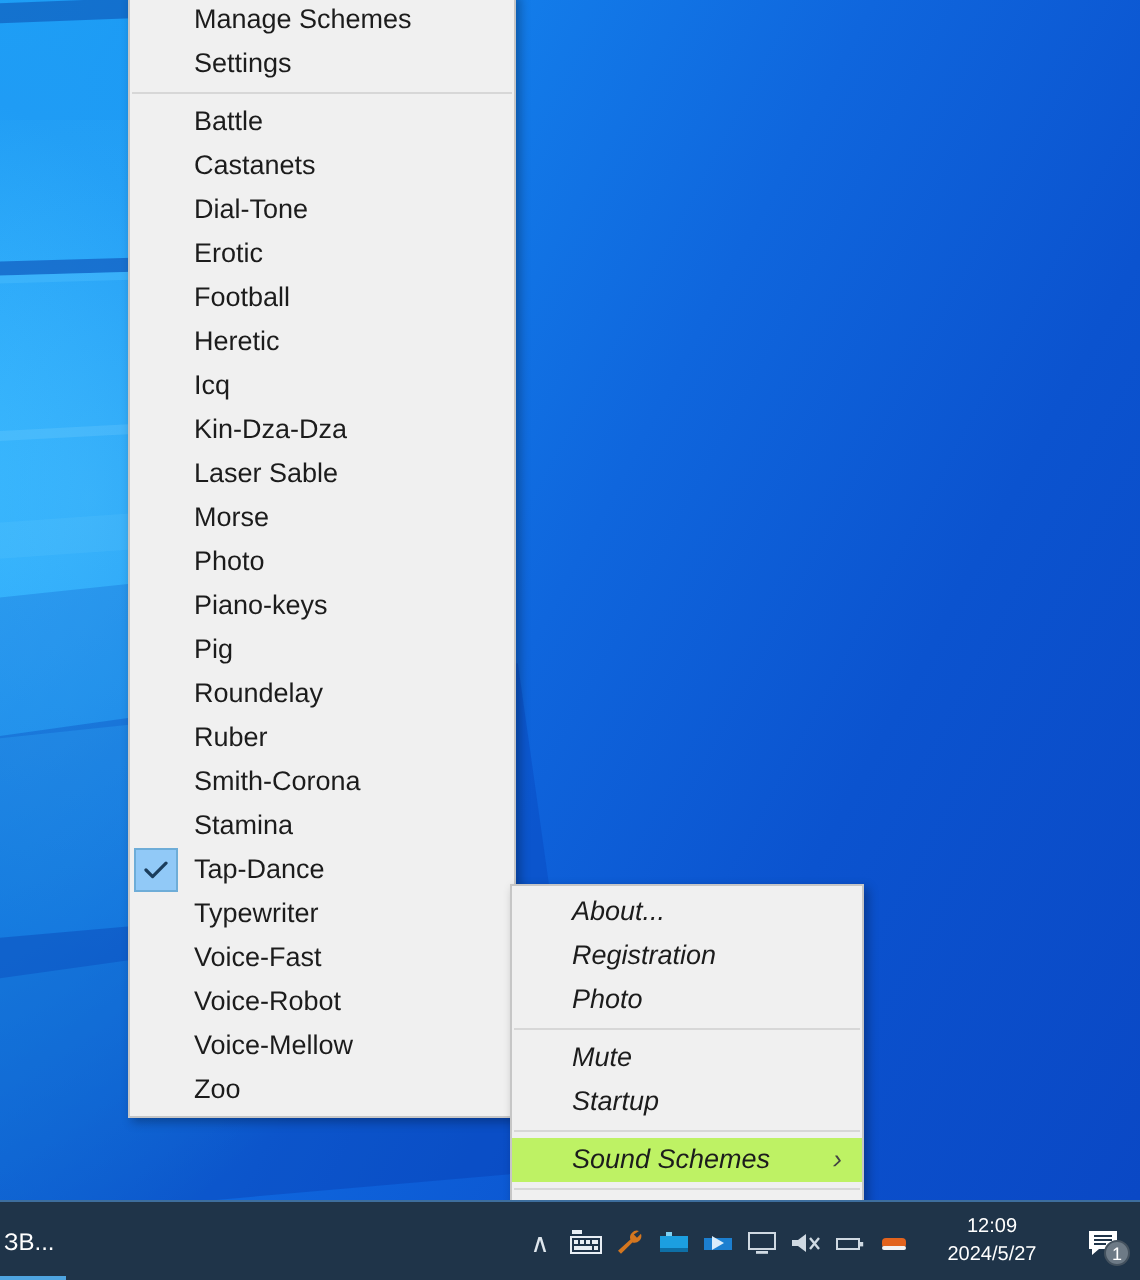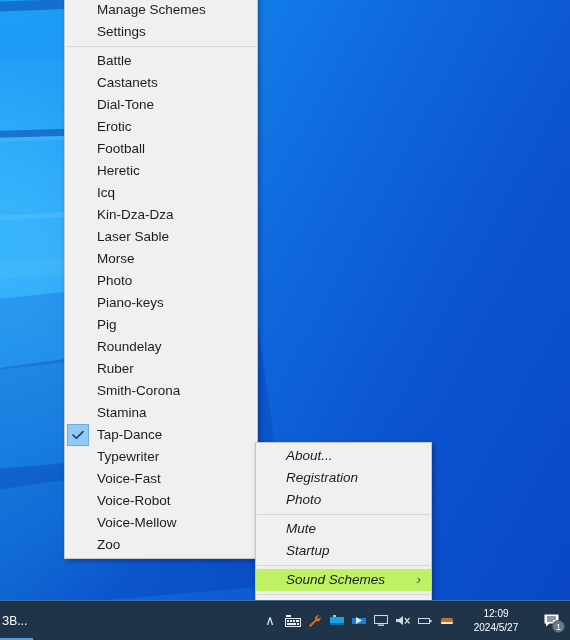--- a/index.html
+++ b/index.html
@@ -126,21 +126,20 @@
   
   .taskbar {
     position: absolute;
     left: 0;
     bottom: 0;
     width: 570px;
     height: 40px;
     background: #1f3449;
     border-top: 1px solid #3d6e9e;
     display: flex;
-    align-items: center;
     box-sizing: border-box;
   }
   .task-button {
     position: relative;
     height: 40px;
     display: flex;
     align-items: center;
     padding: 0 6px 0 2px;
     color: #ffffff;
     font-size: 12px;

